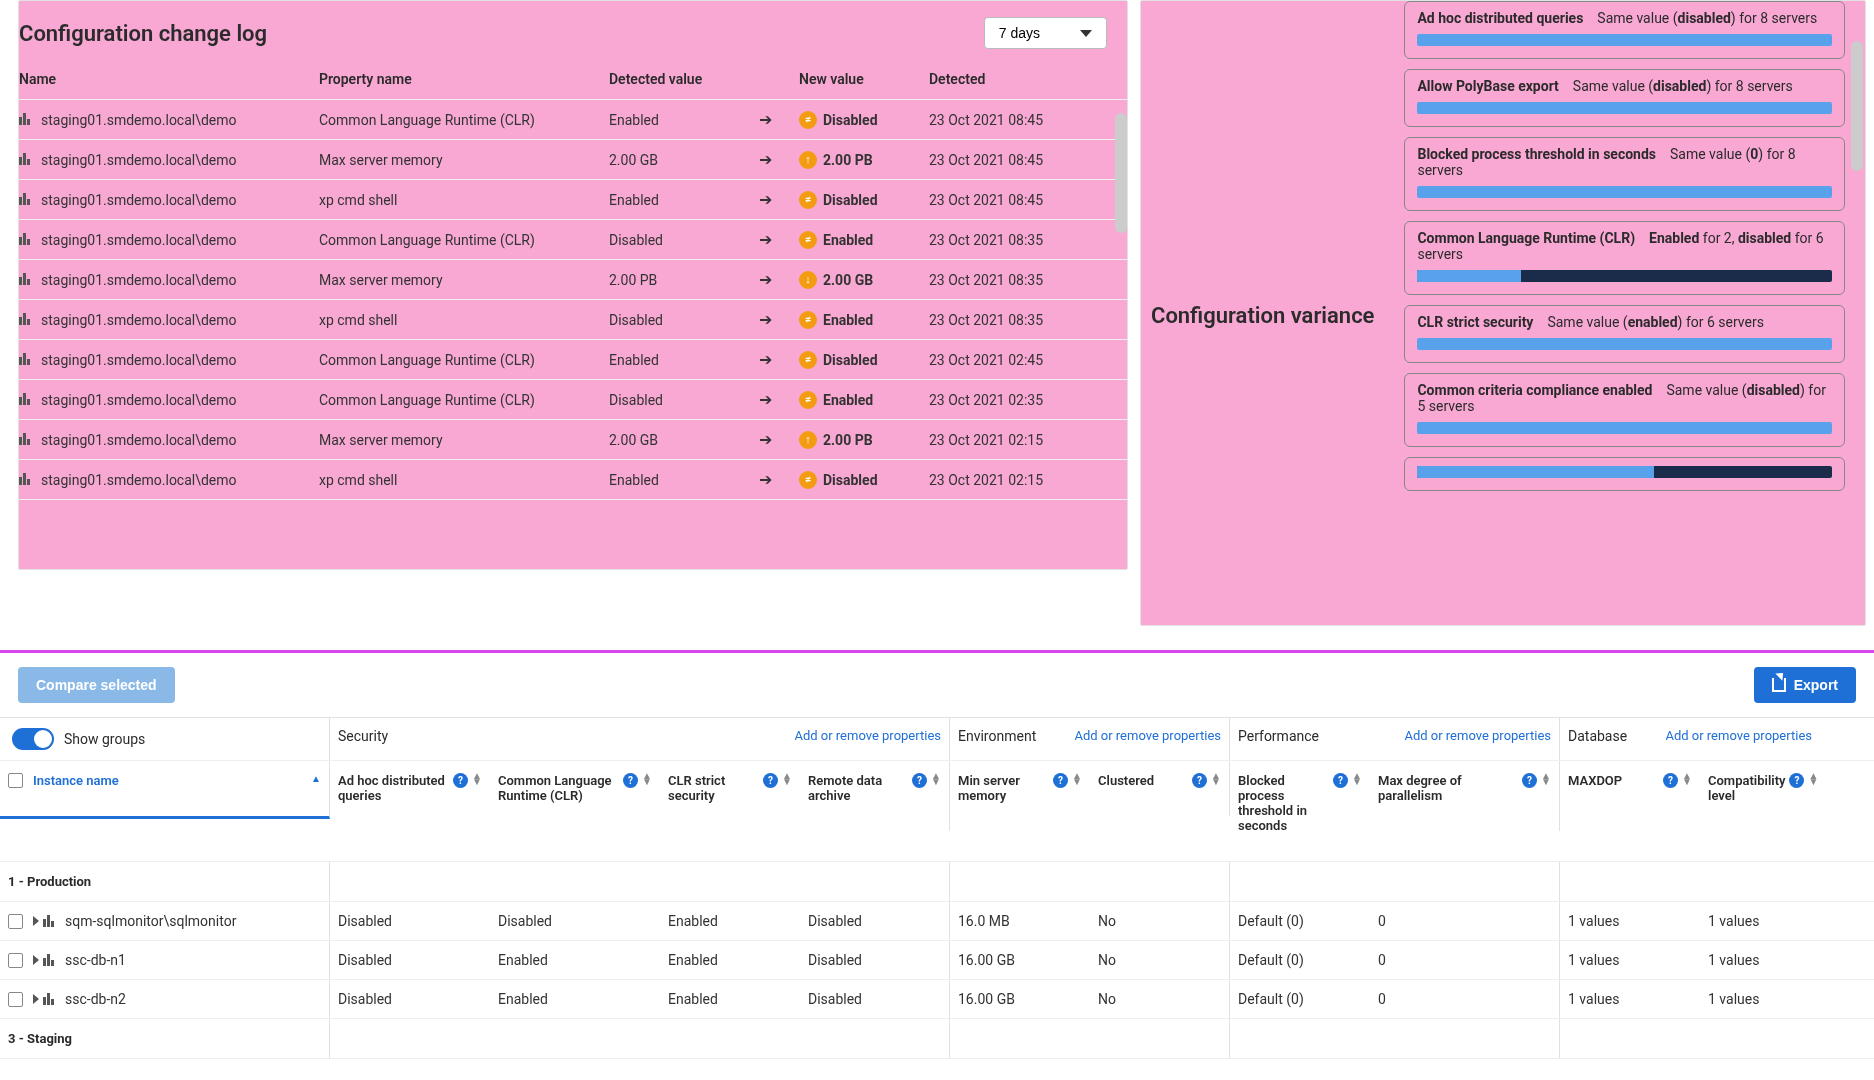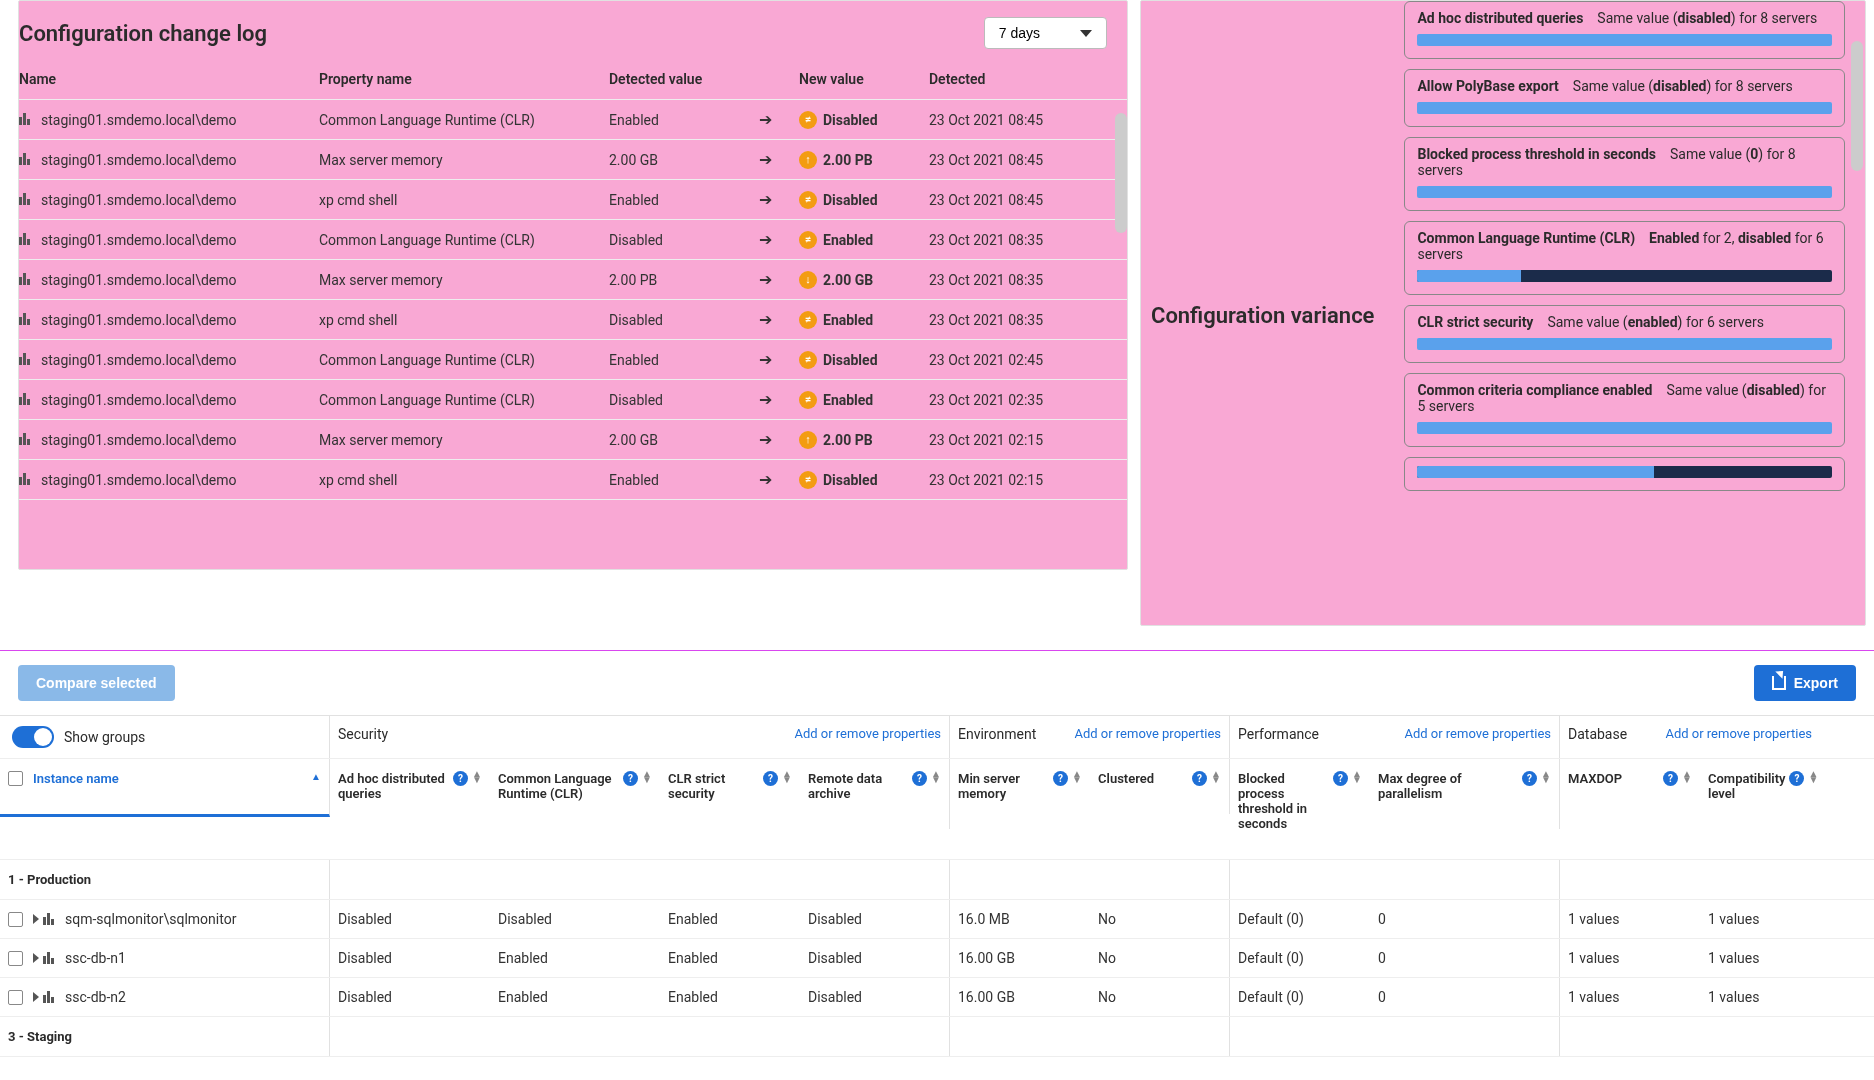--- a/index.html
+++ b/index.html
@@ -146,21 +146,21 @@
   background: #1b2b4a;
   display: flex;
   overflow: hidden;
 }
 .var-bar .seg {
   height: 100%;
   background: #5aa1ec;
 }
 .bottom-section {
   margin-top: 24px;
-  border-top: 1px solid #d946ef;
+  border-top: 3px solid #d946ef;
 }
 .action-bar {
   display: flex;
   justify-content: space-between;
   padding: 14px 18px;
 }
 .btn {
   border: none;
   border-radius: 4px;
   padding: 10px 18px;

